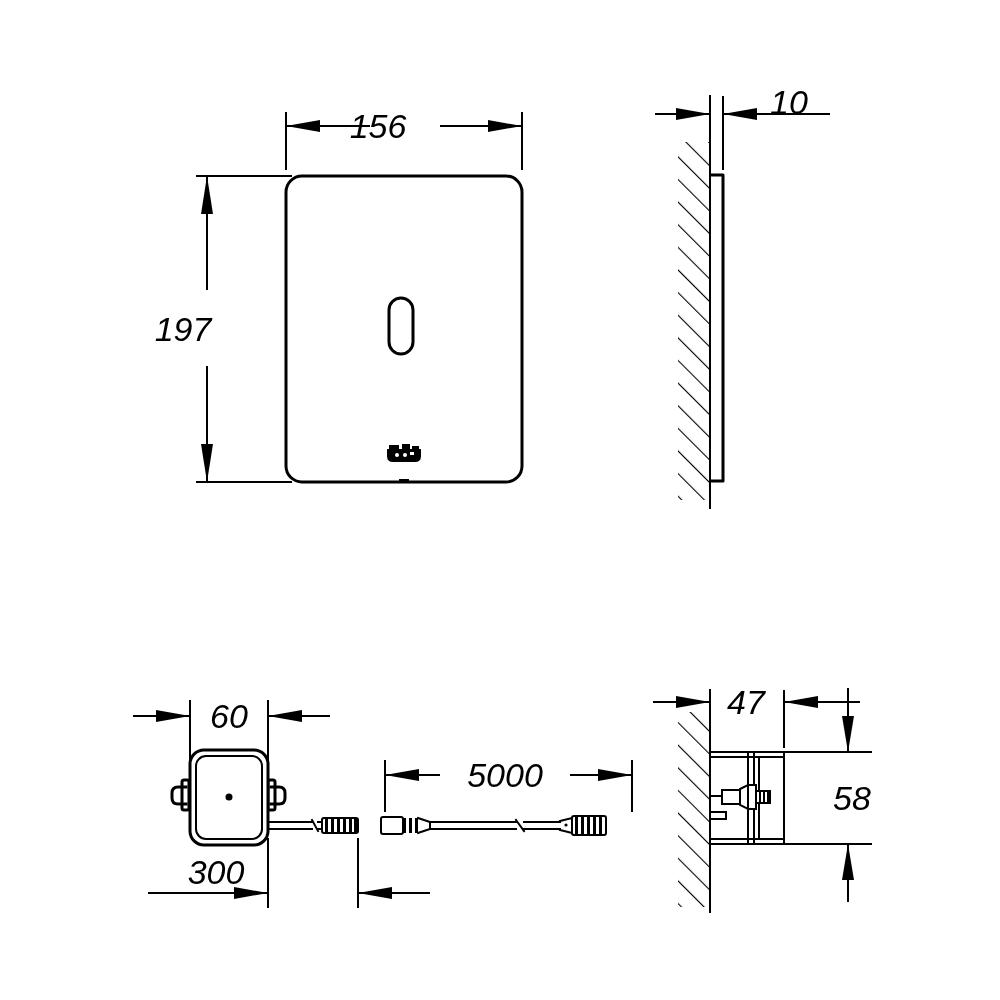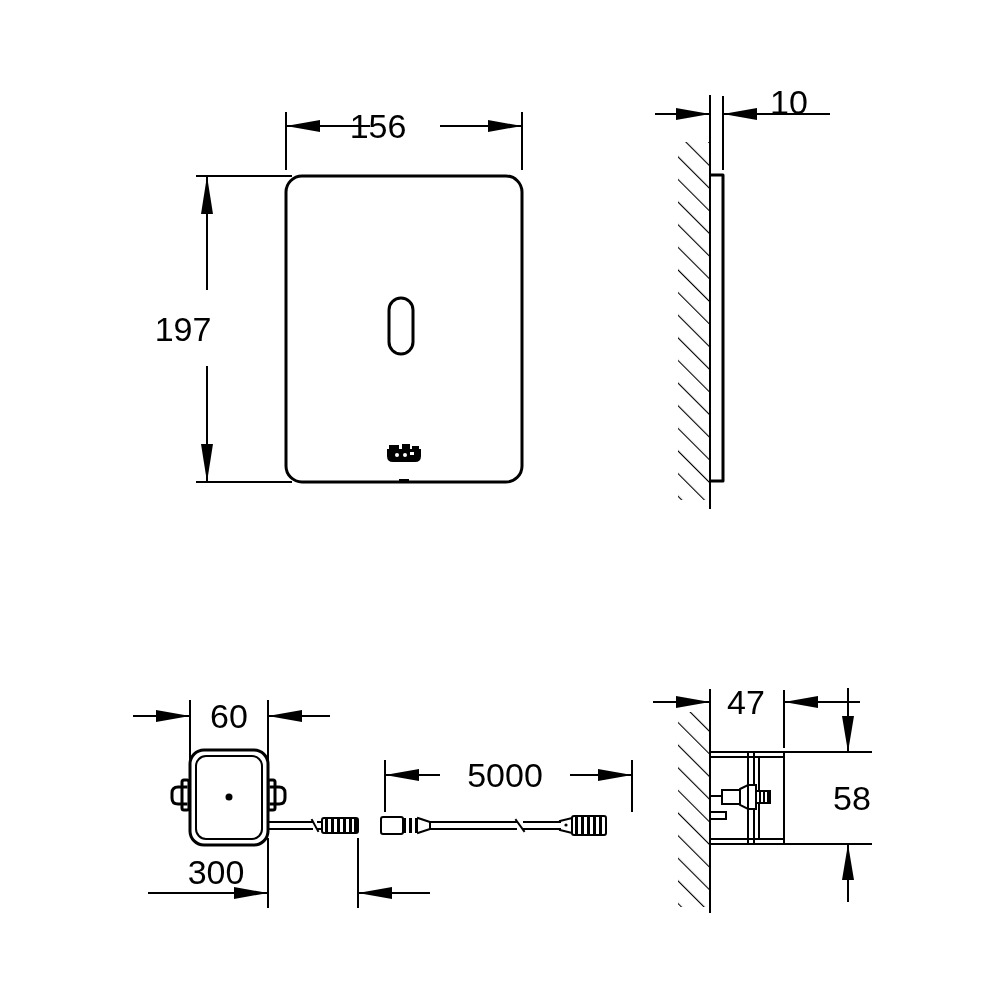--- a/index.html
+++ b/index.html
@@ -12,20 +12,21 @@
     width: 1000px;
     height: 1000px;
     font-family: "Liberation Sans", sans-serif;
     overflow: hidden;
   }
   #drawing-root {
     position: relative;
     width: 1000px;
     height: 1000px;
     background: #ffffff;
+    font-style: italic;
   }
   svg.drawing-canvas {
     position: absolute;
     top: 0;
     left: 0;
     width: 1000px;
     height: 1000px;
     display: block;
   }
   .dim-text {

